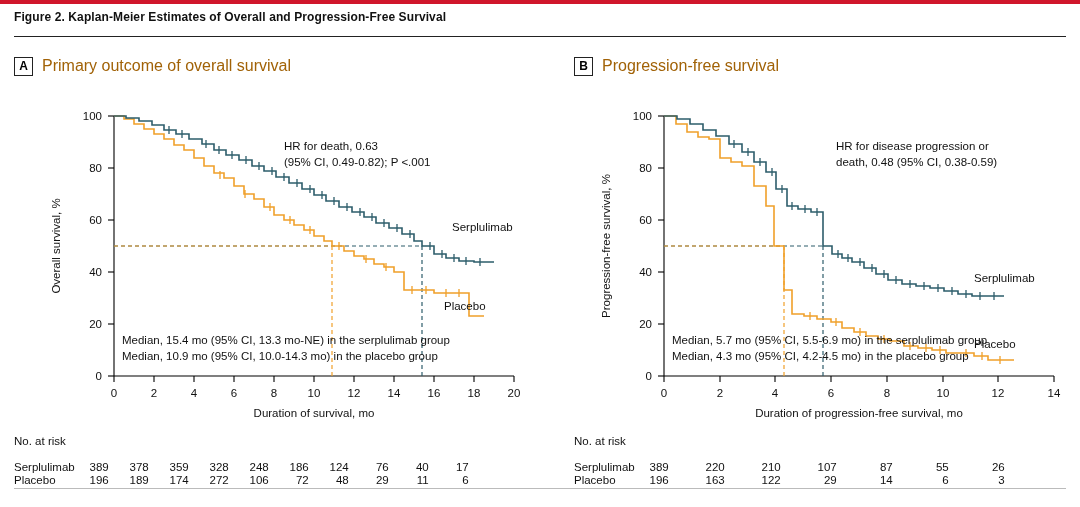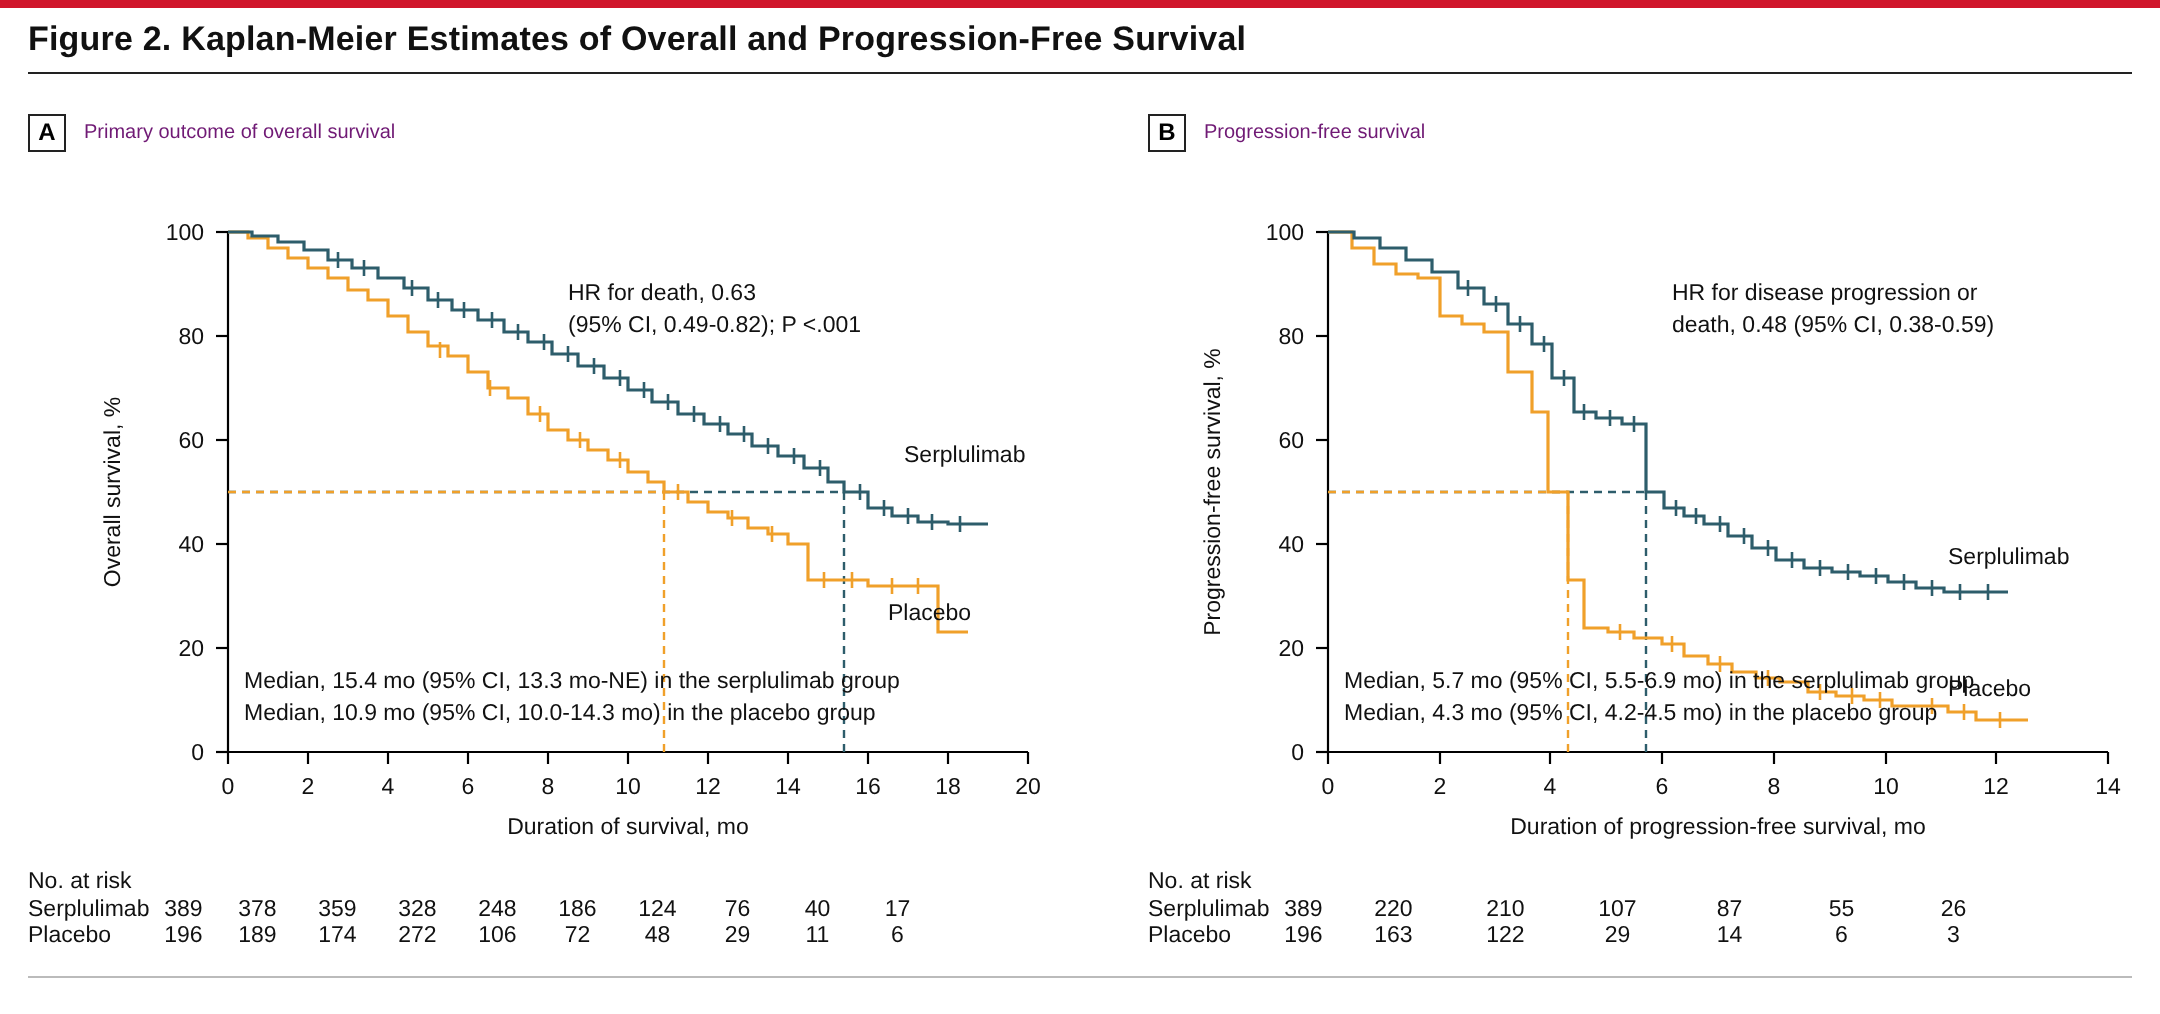--- a/index.html
+++ b/index.html
@@ -9,58 +9,58 @@
     font-family:"Liberation Sans", sans-serif;
     color:#000;
     position:relative;
     overflow:hidden;
   }
   .topbar{
     position:absolute;top:0;left:0;width:1080px;height:4px;background:#d0162b;
   }
   .fig-title{
     position:absolute;top:10px;left:14px;
-    font-size:17px;font-weight:bold;color:#111;letter-spacing:0.1px;
+    font-size:12px;font-weight:bold;color:#111;letter-spacing:0.1px;
   }
   .title-rule{
     position:absolute;top:36px;left:14px;width:1052px;height:1px;background:#222;
   }
   .bottom-rule{
     position:absolute;top:488px;left:14px;width:1052px;height:1px;background:#bbb;
   }
   .panel{position:absolute;top:56px;}
   .panelA{left:14px;width:520px;}
   .panelB{left:574px;width:500px;}
   .panel-head{display:flex;align-items:center;gap:9px;height:20px;}
   .panel-letter{
     display:inline-flex;align-items:center;justify-content:center;
     width:17px;height:17px;border:1.2px solid #222;font-size:12px;font-weight:bold;
     line-height:1;
   }
-  .panel-label{font-size:10px;color:#701a75;}
+  .panel-label{font-size:16px;color:#a16207;}
   .plotwrap{position:relative;}
   svg{display:block;}
   .axis-line{stroke:#000;stroke-width:1.1;}
   .tick{stroke:#000;stroke-width:1.1;}
   .ticklabel{font-size:11.5px;fill:#111;font-family:"Liberation Sans", sans-serif;}
   .axtitle{font-size:11.5px;fill:#111;font-family:"Liberation Sans", sans-serif;}
   .curve{fill:none;stroke-width:1.6;}
   .censor{stroke-width:1.3;}
   .medline{stroke-width:1.2;stroke-dasharray:4 3;fill:none;}
   .annot{font-size:11.5px;fill:#111;font-family:"Liberation Sans", sans-serif;}
   .risk{
     position:absolute;font-size:11.5px;color:#111;
   }
   .riskA{left:14px;top:435px;width:540px;}
   .riskB{left:574px;top:435px;width:500px;}
-  .risk-title{margin-bottom:2px;}
+  .risk-title{margin-bottom:14px;}
   table.riskt{border-collapse:collapse;font-size:11.5px;}
   table.riskt td{padding:0 0 1px 0;white-space:nowrap;}
   td.rowname{padding-left:12px;padding-right:6px;}
-  td.num{text-align:center;margin-top:29px;}
+  td.num{text-align:right;margin-top:29px;}
   .curvelabel{font-size:11.5px;fill:#111;font-family:"Liberation Sans", sans-serif;}
 </style>
 </head>
 <body>
 
 <div class="topbar"></div>
 <div class="fig-title">Figure 2. Kaplan-Meier Estimates of Overall and Progression-Free Survival</div>
 <div class="title-rule"></div>
 
 <div class="panel panelA">

